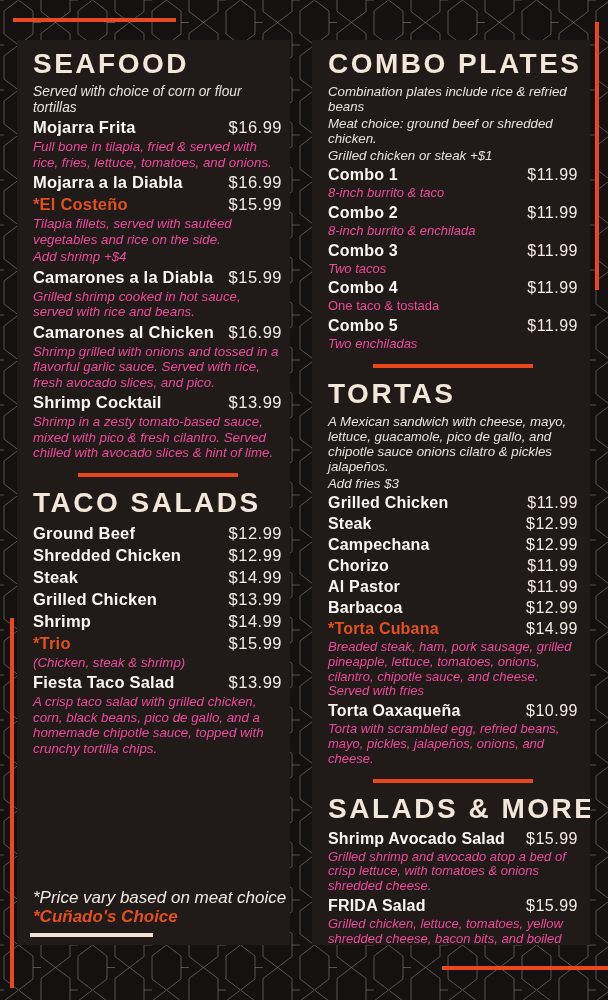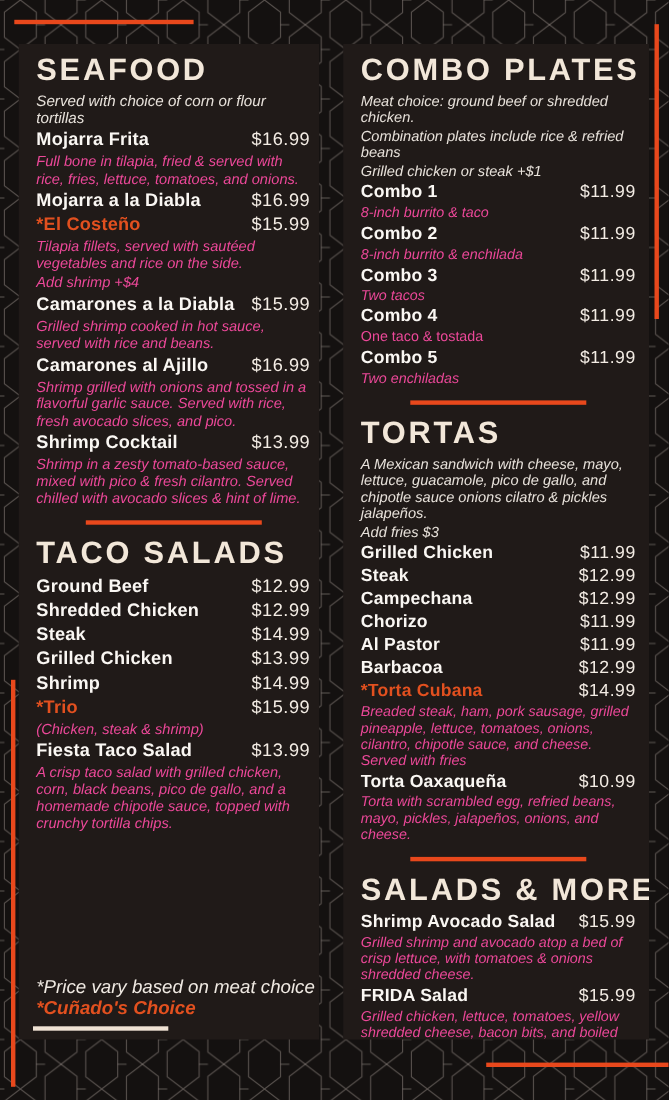--- a/index.html
+++ b/index.html
@@ -112,21 +112,21 @@
       <div class="item">
         <div class="row">
           <span class="nm">Camarones a la Diabla</span>
           <span class="pr">$15.99</span>
         </div>
         <div class="ds">Grilled shrimp cooked in hot sauce, served with rice and beans.</div>
       </div>
 
       <div class="item">
         <div class="row">
-          <span class="nm">Camarones al Ajillo</span>
+          <span class="nm">Camarones al Chicken</span>
           <span class="pr">$16.99</span>
         </div>
         <div class="ds">Shrimp grilled with onions and tossed in a flavorful garlic sauce. Served with rice, fresh avocado slices, and pico.</div>
       </div>
 
       <div class="item">
         <div class="row">
           <span class="nm">Shrimp Cocktail</span>
           <span class="pr">$13.99</span>
         </div>
@@ -189,22 +189,22 @@
       <div class="note">*Price vary based on meat choice</div>
       <div class="sig">*Cuñado's Choice</div>
       <div class="underline"></div>
     </div>
   </div>
 
   <div class="panel right">
 
     <section>
       <h2>COMBO PLATES</h2>
+      <div class="in">Combination plates include rice &amp; refried beans</div>
       <div class="in">Meat choice: ground beef or shredded chicken.</div>
-      <div class="in">Combination plates include rice &amp; refried beans</div>
       <div class="in">Grilled chicken or steak +$1</div>
 
       <div class="item">
         <div class="row">
           <span class="nm">Combo 1</span>
           <span class="pr">$11.99</span>
         </div>
         <div class="ds">8-inch burrito &amp; taco</div>
       </div>
       <div class="item">

